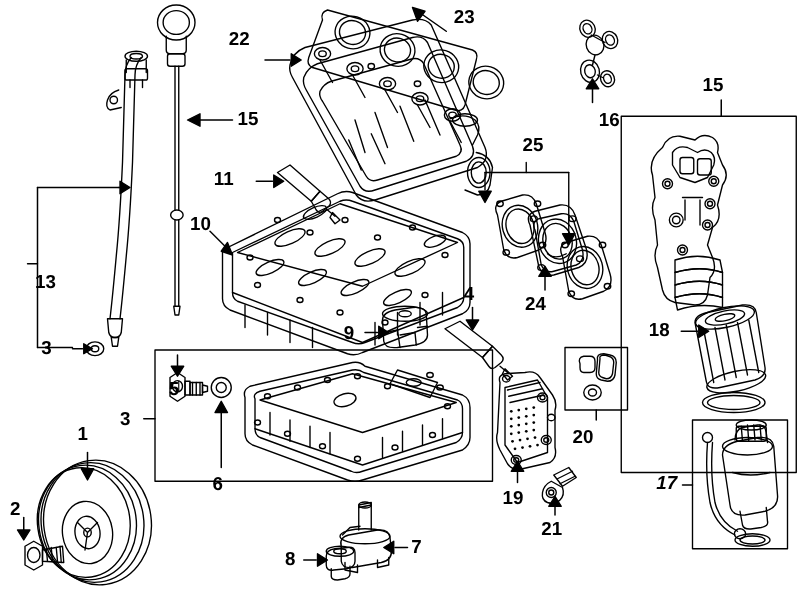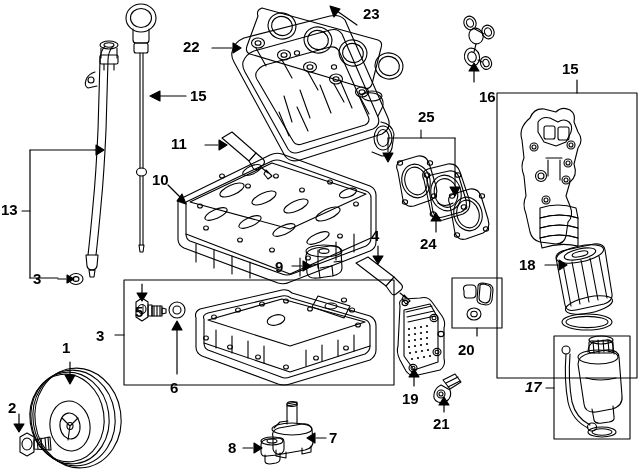--- a/index.html
+++ b/index.html
@@ -488,27 +488,27 @@
 <div class="lbl" style="left:96px;  top:324px;">3</div>
 <div class="lbl" style="left:371px; top:224px;">4</div>
 <div class="lbl" style="left:135px; top:300px;">5</div>
 <div class="lbl" style="left:170px; top:376px;">6</div>
 <div class="lbl" style="left:329px; top:426px;">7</div>
 <div class="lbl" style="left:228px; top:436px;">8</div>
 <div class="lbl" style="left:275px; top:255px;">9</div>
 <div class="lbl" style="left:152px; top:168px;">10</div>
 <div class="lbl" style="left:171px; top:132px;">11</div>
 <div class="lbl" style="left:190px; top:84px;">15</div>
-<div class="lbl" style="left:1px;   top:198px;">13</div>
+<div class="lbl" style="left:1px;   top:214px;padding-left:27px;">13</div>
 <div class="lbl" style="left:33px;  top:267px;">3</div>
 <div class="lbl" style="left:562px; top:57px;">15</div>
 <div class="lbl" style="left:463px; top:85px;margin-left:16px;">16</div>
 <div class="lbl" style="left:525px; top:375px;font-style:italic;">17</div>
 <div class="lbl" style="left:519px; top:253px;">18</div>
 <div class="lbl" style="left:402px; top:387px;">19</div>
 <div class="lbl" style="left:458px; top:338px;">20</div>
 <div class="lbl" style="left:433px; top:412px;">21</div>
-<div class="lbl" style="left:183px; top:35px;">22</div>
+<div class="lbl" style="left:183px; top:20px;">22</div>
 <div class="lbl" style="left:363px; top:2px;">23</div>
 <div class="lbl" style="left:420px; top:232px;">24</div>
 <div class="lbl" style="left:418px; top:105px;">25</div>
 
 </div>
 
 </body></html>

